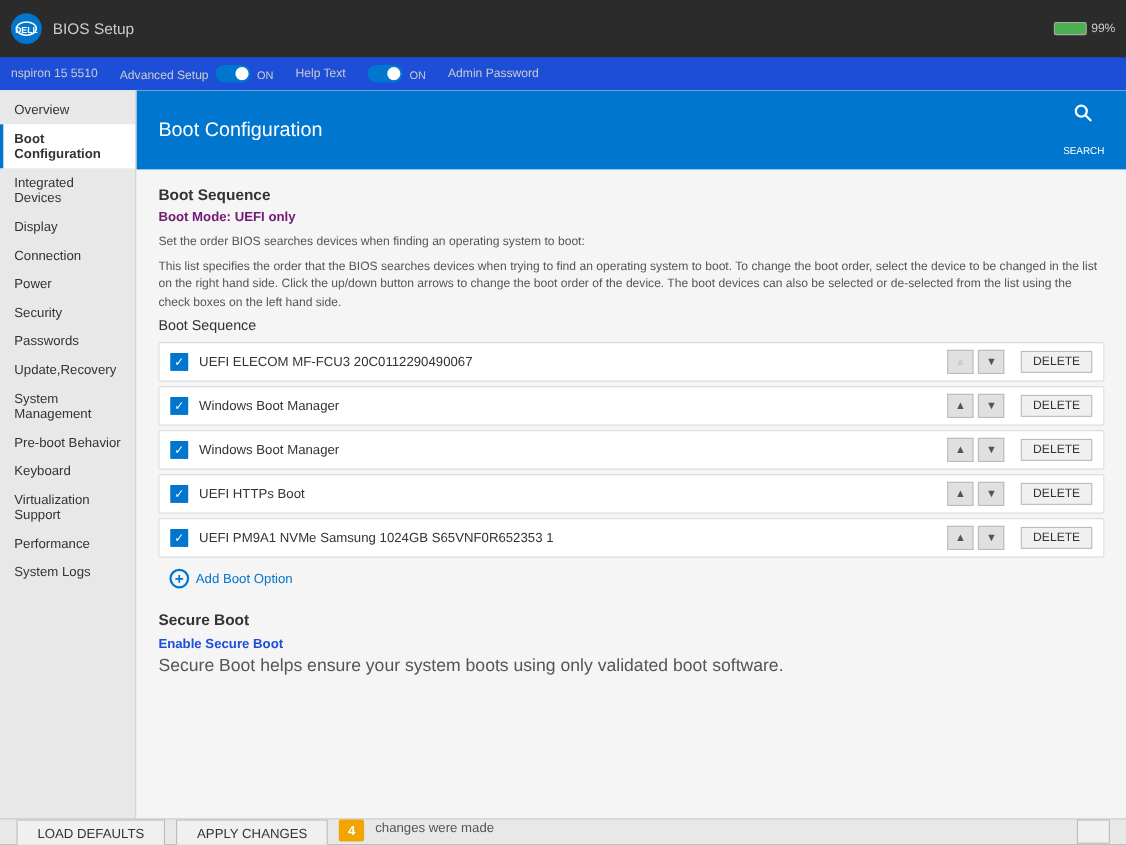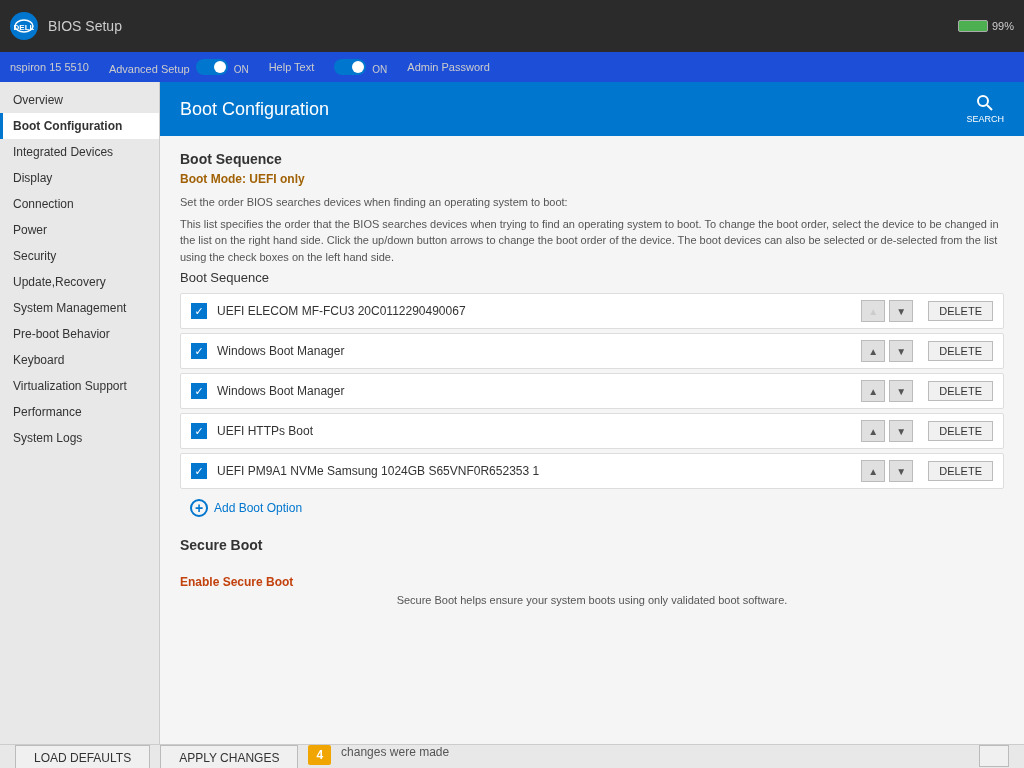--- a/index.html
+++ b/index.html
@@ -98,21 +98,21 @@
 
     
     .main-layout {
       display: flex;
       height: calc(768px - 66px - 40px);
       background: #f0f0f0;
     }
 
     
     .sidebar {
-      width: 160px;
+      width: 124px;
       background: #e8e8e8;
       border-right: 1px solid #ccc;
       padding: 5px 0;
       overflow-y: auto;
     }
     .sidebar-item {
       padding: 6px 10px;
       font-size: 12px;
       color: #333;
       cursor: pointer;
@@ -140,39 +140,39 @@
       font-weight: normal;
       display: flex;
       align-items: center;
       justify-content: space-between;
     }
     .search-icon-area {
       display: flex;
       flex-direction: column;
       align-items: center;
       font-size: 10px;
-      gap: 2px;
+      gap: 20px;
       cursor: pointer;
     }
 
     
     .content-body {
       padding: 15px 20px;
     }
 
     .section-title {
       font-size: 14px;
       font-weight: bold;
       color: #333;
       margin-bottom: 5px;
     }
     .boot-mode-label {
       font-size: 12px;
       font-weight: bold;
-      color: #a16207;
+      color: #701a75;
       margin-bottom: 8px;
     }
     .description-text {
       font-size: 11px;
       color: #555;
       line-height: 1.5;
       margin-bottom: 5px;
     }
     .note-text {
       font-size: 11px;
@@ -262,32 +262,31 @@
       line-height: 1;
     }
 
     .secure-boot-section {
       margin-top: 20px;
     }
     .secure-boot-title {
       font-size: 14px;
       font-weight: bold;
       color: #333;
-      margin-bottom: 22px;
+      margin-bottom: 7px;
     }
     .enable-secure-boot {
       font-size: 12px;
       font-weight: bold;
-      color: #c2410c;
+      color: #1d4ed8;
       margin-bottom: 5px;
     }
     .secure-boot-desc {
-      font-size: 11px;
+      font-size: 16px;
       color: #555;
-      text-align: center;
     }
 
     
     .bottom-bar {
       height: 28px;
       background: #e8e8e8;
       border-top: 1px solid #ccc;
       display: flex;
       align-items: flex-start;
       padding: 0 15px;
@@ -364,20 +363,21 @@
 <div class="main-layout">
 
   <div class="sidebar">
     <div class="sidebar-item">Overview</div>
     <div class="sidebar-item active">Boot Configuration</div>
     <div class="sidebar-item">Integrated Devices</div>
     <div class="sidebar-item">Display</div>
     <div class="sidebar-item">Connection</div>
     <div class="sidebar-item">Power</div>
     <div class="sidebar-item">Security</div>
+    <div class="sidebar-item">Passwords</div>
     <div class="sidebar-item">Update,Recovery</div>
     <div class="sidebar-item">System Management</div>
     <div class="sidebar-item">Pre-boot Behavior</div>
     <div class="sidebar-item">Keyboard</div>
     <div class="sidebar-item">Virtualization Support</div>
     <div class="sidebar-item">Performance</div>
     <div class="sidebar-item">System Logs</div>
   </div>
 
   <div class="content-area">

